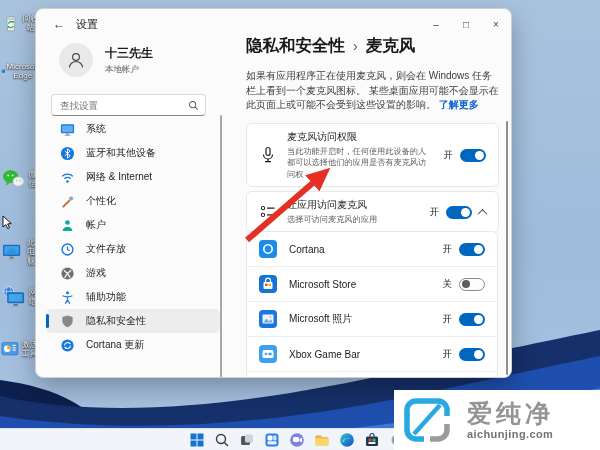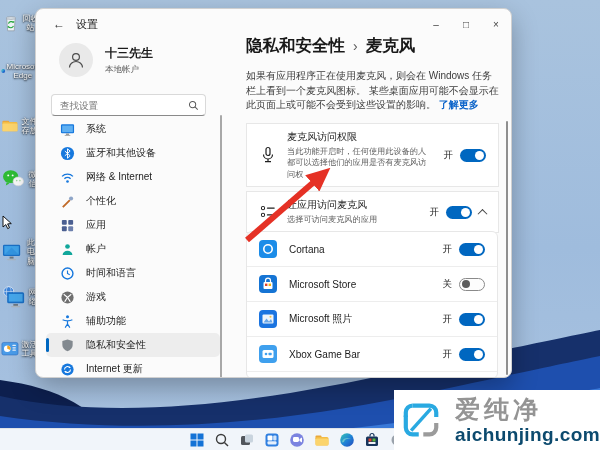--- a/index.html
+++ b/index.html
@@ -33,21 +33,21 @@
   .nav-item.selected::before{content:"";position:absolute;left:0;top:5px;width:3px;height:14px;border-radius:2px;background:#0067c0;}
   .nlabel{font-size:10px;color:#1e1e1e;white-space:nowrap;}
   .ni{width:15px;height:15px;flex:0 0 15px;}
   #sidescroll{position:absolute;left:184px;top:106px;width:2px;height:266px;background:#a8a8a8;border-radius:1px;}
   
   #content{position:absolute;left:210px;top:0;width:258px;height:100%;}
   #crumbs{position:absolute;left:0;top:26px;display:flex;align-items:center;font-size:16.5px;font-weight:bold;color:#191919;white-space:nowrap;}
   #crumb-sep{margin:0 8px;font-weight:normal;color:#5a5a5a;font-size:14px;}
   #intro{position:absolute;left:0;top:60px;width:255px;font-size:10px;line-height:1.45;color:#3c3c3c;}
   #intro .link{color:#0a63c9;font-weight:bold;}
-  .card{position:absolute;left:0;width:253px;background:#fff;border:1px solid #e7e7e7;border-radius:0;box-sizing:border-box;display:flex;align-items:center;padding:0 12px;gap:10px;}
+  .card{position:absolute;left:0;width:253px;background:#fff;border:1px solid #e7e7e7;border-radius:6px;box-sizing:border-box;display:flex;align-items:center;padding:0 12px;gap:10px;}
   #card-mic{top:114px;height:64px;}
   #card-apps{top:182px;height:42px;align-items:center;}
   .cicon{width:18px;height:18px;flex:0 0 18px;}
   .ctext{display:flex;flex-direction:column;gap:2px;}
   .ctitle{font-size:10px;color:#1b1b1b;}
   .cdesc{font-size:8.2px;color:#5e5e5e;line-height:1.35;}
   #card-mic .ctext{width:148px;}
   .rightset{margin-left:auto;display:flex;align-items:center;gap:7px;}
   .state{font-size:9.5px;color:#1b1b1b;}
   .toggle{width:26px;height:13px;border-radius:7px;position:relative;box-sizing:border-box;flex:0 0 26px;}
@@ -65,21 +65,21 @@
   
   #arrow{position:absolute;left:0;top:0;pointer-events:none;}
   
   #taskbar{position:absolute;left:0;bottom:0;width:600px;height:22px;background:#f1f5fa;border-top:1px solid rgba(0,0,0,.07);box-sizing:border-box;}
   #tb-icons{position:absolute;left:189px;top:3px;display:flex;gap:9px;align-items:center;}
   .tbi{width:16px;height:16px;}
   
   #wm{position:absolute;left:394px;top:390px;width:206px;height:60px;background:#fff;display:flex;align-items:center;box-sizing:border-box;padding-left:8px;gap:15px;}
   #wm-text{display:flex;flex-direction:column;line-height:1;}
   #wm-brand{font-size:25px;font-weight:bold;color:#949494;letter-spacing:4px;}
-  #wm-domain{font-size:19px;font-weight:bold;color:#0c4a6e;margin-top:3px;letter-spacing:.4px;text-align:right;}
+  #wm-domain{font-size:11px;font-weight:bold;color:#737373;margin-top:3px;letter-spacing:.4px;}
 </style>
 </head>
 <body>
 
 <div id="stage">
 
   <svg id="waves" width="600" height="450" viewBox="0 0 600 450">
     <path d="M0,450 L0,380 C60,388 95,408 125,450 Z" fill="#0d1f4e"></path>
     <path d="M0,450 L0,396 C120,422 260,402 400,372 C480,355 560,338 600,330 L600,450 Z" fill="#16306b"></path>
     <path d="M0,450 L0,416 C150,438 300,420 430,392 C510,375 570,362 600,356 L600,450 Z" fill="#1e4fae"></path>
@@ -106,28 +106,20 @@
             <stop offset=".5" stop-color="#1e7fd6"></stop>
             <stop offset="1" stop-color="#2748b8"></stop>
         </linearGradient>
       </defs>
       <circle cx="15" cy="15" r="12.5" fill="url(#eg)"></circle>
       <path d="M5.5 19 a10.5 9 0 0 1 19.5 -5 c-3.5 -3.5 -14 -3.5 -15 4.5 z" fill="#9fe8cf" opacity=".55"></path>
     </svg>
     <span class="dlabel">Microsoft Edge</span>
   </div>
 
-  <div class="dicon" style="top:112px;">
-    <svg width="30" height="28" viewBox="0 0 30 28">
-      <rect x="2.5" y="5" width="11" height="6" rx="1.5" fill="#e9a83c"></rect>
-      <rect x="2.5" y="7.5" width="25" height="15.5" rx="2" fill="#f4bd45"></rect>
-      <rect x="2.5" y="10" width="25" height="13" rx="2" fill="#fbd46d"></rect>
-    </svg>
-    <span class="dlabel">文件存放</span>
-  </div>
 
   <div class="dicon" style="top:164px;">
     <svg width="30" height="30" viewBox="0 0 30 30">
       <ellipse cx="12" cy="12" rx="9.5" ry="8" fill="#2fbb34"></ellipse>
       <path d="M7 19 l-1 4 4.5-2.5 z" fill="#2fbb34"></path>
       <circle cx="9" cy="10.5" r="1.2" fill="#fff"></circle>
         <circle cx="14.5" cy="10.5" r="1.2" fill="#fff"></circle>
       <ellipse cx="21.5" cy="18" rx="6.5" ry="5.5" fill="#f7f7f7" stroke="#d9d9d9" stroke-width=".8"></ellipse>
       <circle cx="19.5" cy="17" r="1" fill="#9fd89f"></circle>
         <circle cx="23.5" cy="17" r="1" fill="#9fd89f"></circle>
@@ -235,40 +227,31 @@
       </div>
       <div class="nav-item">
         <svg class="ni" viewBox="0 0 16 16">
           <line x1="3" y1="14" x2="10.5" y2="6.5" stroke="#c06a28" stroke-width="2"></line>
           <circle cx="11.8" cy="4.8" r="2.2" fill="#8fa6c8"></circle>
         </svg>
         <span class="nlabel">个性化</span>
       </div>
       <div class="nav-item">
         <svg class="ni" viewBox="0 0 16 16">
-          <rect x="2" y="2" width="5.2" height="5.2" rx="1" fill="#4b5f91"></rect>
-          <rect x="8.8" y="2" width="5.2" height="5.2" rx="1" fill="#4b5f91"></rect>
-          <rect x="2" y="8.8" width="5.2" height="5.2" rx="1" fill="#4b5f91"></rect>
-          <rect x="8.8" y="8.8" width="5.2" height="5.2" rx="1" fill="#6d80ad"></rect>
-        </svg>
-        <span class="nlabel">应用</span>
-      </div>
-      <div class="nav-item">
-        <svg class="ni" viewBox="0 0 16 16">
           <circle cx="8" cy="4.8" r="2.5" fill="#12a79b"></circle>
           <path d="M2.8 13.8 a5.2 4.4 0 0 1 10.4 0 z" fill="#12a79b"></path>
         </svg>
         <span class="nlabel">帐户</span>
       </div>
       <div class="nav-item">
         <svg class="ni" viewBox="0 0 16 16">
           <circle cx="8" cy="8" r="5.8" fill="none" stroke="#1778dd" stroke-width="1.5"></circle>
           <path d="M8 4.8 V8 l2.4 1.4" fill="none" stroke="#1778dd" stroke-width="1.2"></path>
         </svg>
-        <span class="nlabel">时间和语言</span>
+        <span class="nlabel">文件存放</span>
       </div>
       <div class="nav-item">
         <svg class="ni" viewBox="0 0 16 16">
           <circle cx="8" cy="8" r="6.5" fill="#6f6f6f"></circle>
           <path d="M4 4.5 c2.5 1.5 5.5 5 7 8" stroke="#fff" stroke-width="1.3" fill="none"></path>
           <path d="M12 4.5 c-2.5 1.5 -5.5 5 -7 8" stroke="#fff" stroke-width="1.3" fill="none"></path>
         </svg>
         <span class="nlabel">游戏</span>
       </div>
       <div class="nav-item">
@@ -285,21 +268,21 @@
         <span class="nlabel">隐私和安全性</span>
       </div>
       <div class="nav-item">
         <svg class="ni" viewBox="0 0 16 16">
           <circle cx="8" cy="8" r="6.5" fill="#1778dd"></circle>
           <path d="M4.8 8 a3.2 3.2 0 0 1 5.8 -1.8" fill="none" stroke="#fff" stroke-width="1.2"></path>
           <path d="M11.2 8 a3.2 3.2 0 0 1 -5.8 1.8" fill="none" stroke="#fff" stroke-width="1.2"></path>
           <path d="M10.2 4.4 l1.2 2 -2.3 .1 Z" fill="#fff"></path>
           <path d="M5.8 11.6 l-1.2 -2 2.3 -.1 Z" fill="#fff"></path>
         </svg>
-        <span class="nlabel">Internet 更新</span>
+        <span class="nlabel">Cortana 更新</span>
       </div>
     </div>
     <div id="sidescroll"></div>
 
     <div id="content">
       <div id="crumbs">
         <span>隐私和安全性</span>
         <span id="crumb-sep">›</span>
         <span>麦克风</span>
       </div>

